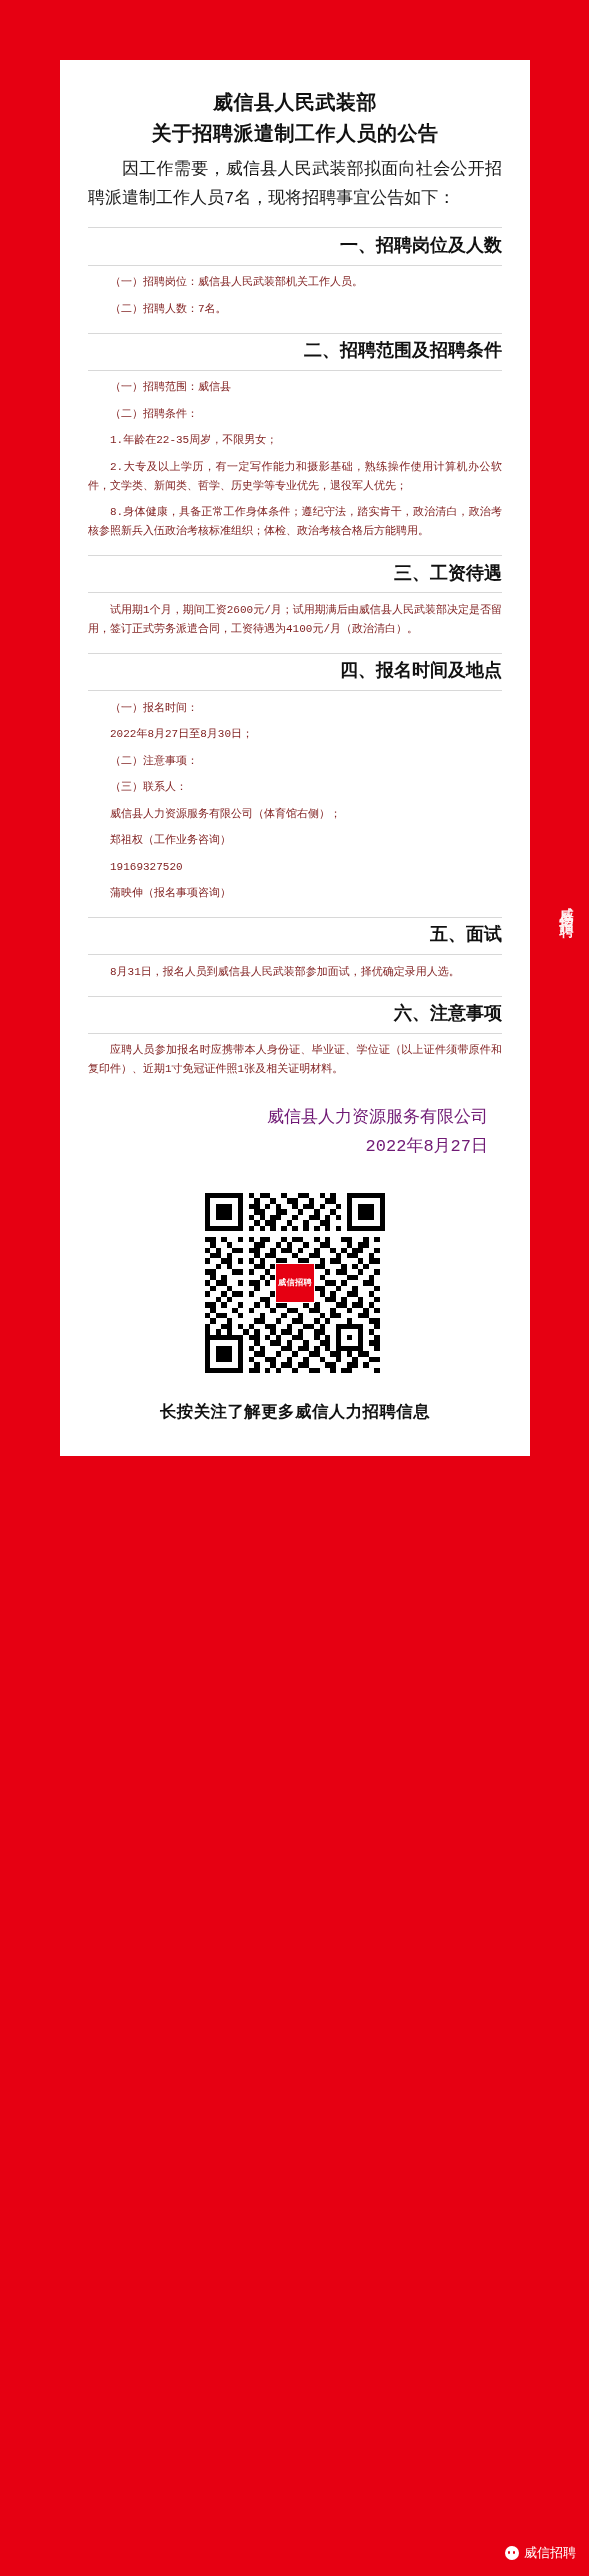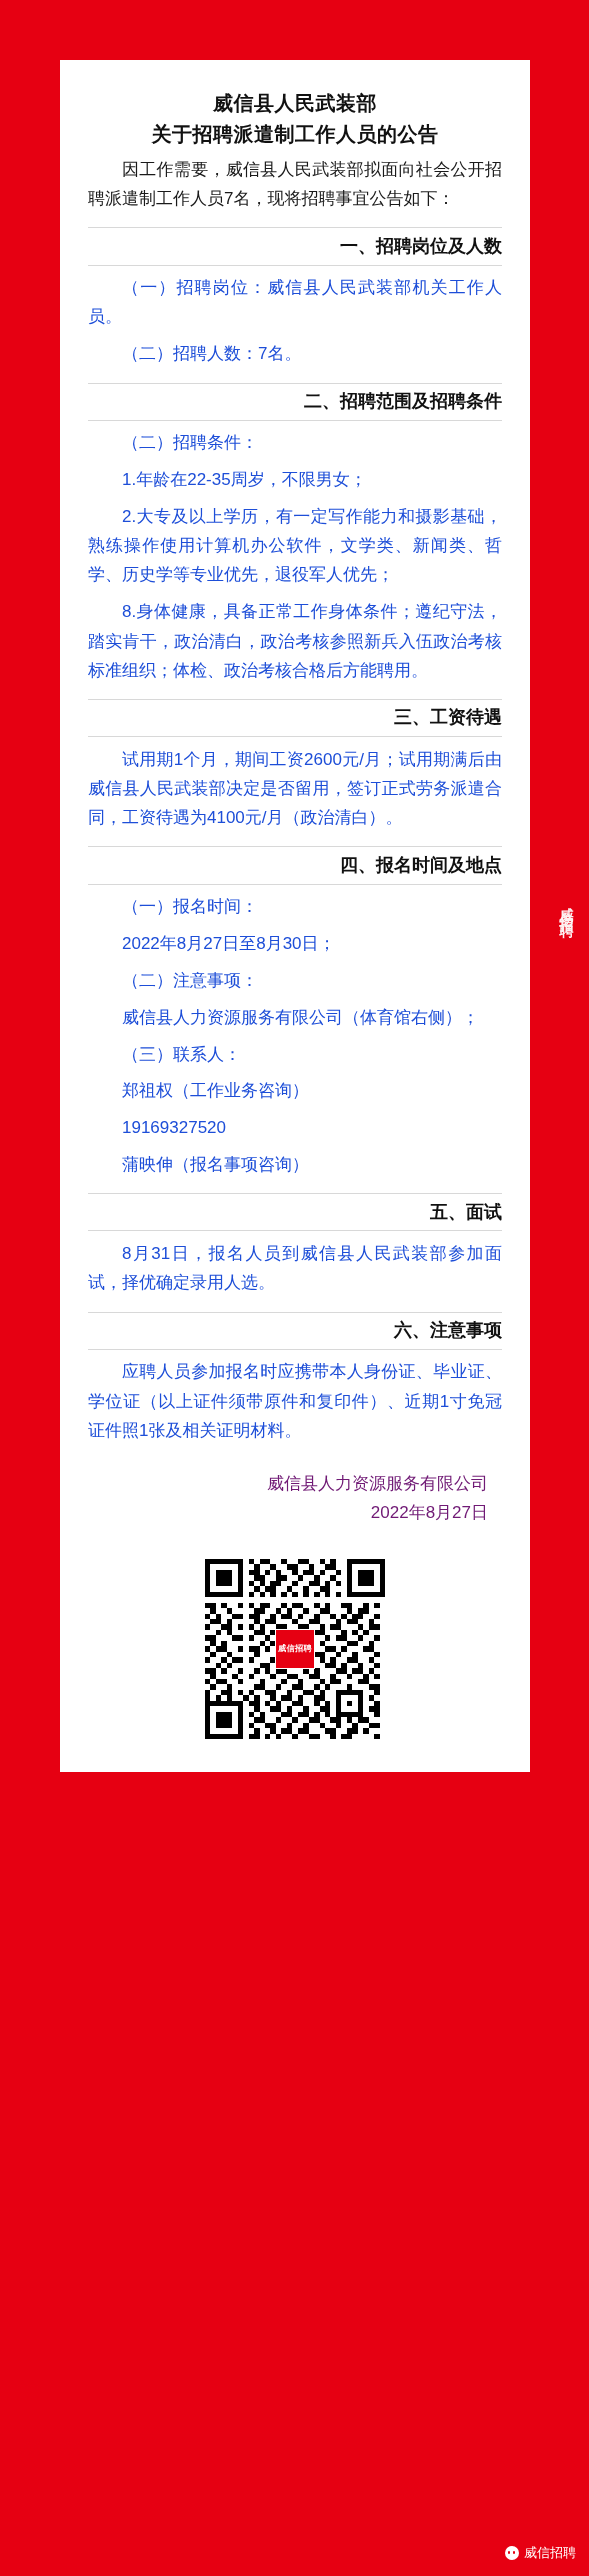--- a/index.html
+++ b/index.html
@@ -17,20 +17,21 @@
     min-height: 2576px;
     background: #e60012;
     box-sizing: border-box;
     padding: 60px 60px 0 60px;
   }
   .card {
     background: #ffffff;
     padding: 28px 28px 33px 28px;
     box-sizing: border-box;
     width: 470px;
+    font-family: Liberation Mono, monospace;
   }
   .doc-title {
     text-align: center;
     font-size: 20px;
     font-weight: bold;
     color: #111;
     line-height: 1.55;
     letter-spacing: 0.5px;
   }
   .doc-title .line2 {
@@ -52,23 +53,23 @@
     font-weight: bold;
     color: #111;
     margin: 14px 0 3.3px 0;
     border-top: 1.1px solid #d8d8d8;
     border-bottom: 1.1px solid #d8d8d8;
     padding: 5.5px 0 5.5px 0;
     line-height: 1.4;
     text-align: right;
   }
   .sub-para {
-    font-size: 17px;
+    font-size: 11px;
     line-height: 1.72;
-    color: #1d4ed8;
+    color: #7f1d1d;
     margin: 7.6px 0 0 0;
     text-indent: 2em;
     text-align: justify;
     text-justify: inter-ideograph;
   }
   .sub-para.no-indent {
     text-indent: 2em;
   }
   .sign {
     margin-top: 25px;
@@ -194,34 +195,35 @@
       <span class="line2">关于招聘派遣制工作人员的公告</span>
     </div>
 
     <p class="body-text indent">因工作需要，威信县人民武装部拟面向社会公开招聘派遣制工作人员7名，现将招聘事宜公告如下：</p>
 
     <div class="section-head">一、招聘岗位及人数</div>
     <p class="sub-para">（一）招聘岗位：威信县人民武装部机关工作人员。</p>
     <p class="sub-para">（二）招聘人数：7名。</p>
 
     <div class="section-head">二、招聘范围及招聘条件</div>
+    <p class="sub-para">（一）招聘范围：威信县</p>
     <p class="sub-para">（二）招聘条件：</p>
     <p class="sub-para">1.年龄在22-35周岁，不限男女；</p>
     <p class="sub-para">2.大专及以上学历，有一定写作能力和摄影基础，熟练操作使用计算机办公软件，文学类、新闻类、哲学、历史学等专业优先，退役军人优先；</p>
     <p class="sub-para">8.身体健康，具备正常工作身体条件；遵纪守法，踏实肯干，政治清白，政治考核参照新兵入伍政治考核标准组织；体检、政治考核合格后方能聘用。</p>
 
     <div class="section-head">三、工资待遇</div>
     <p class="sub-para">试用期1个月，期间工资2600元/月；试用期满后由威信县人民武装部决定是否留用，签订正式劳务派遣合同，工资待遇为4100元/月（政治清白）。</p>
 
     <div class="section-head">四、报名时间及地点</div>
     <p class="sub-para">（一）报名时间：</p>
     <p class="sub-para no-indent">2022年8月27日至8月30日；</p>
     <p class="sub-para">（二）注意事项：</p>
+    <p class="sub-para">（三）联系人：</p>
     <p class="sub-para no-indent">威信县人力资源服务有限公司（体育馆右侧）；</p>
-    <p class="sub-para">（三）联系人：</p>
     <p class="sub-para no-indent">郑祖权（工作业务咨询）</p>
     <p class="sub-para no-indent">19169327520</p>
     <p class="sub-para no-indent">蒲映伸（报名事项咨询）</p>
 
     <div class="section-head">五、面试</div>
     <p class="sub-para">8月31日，报名人员到威信县人民武装部参加面试，择优确定录用人选。</p>
 
     <div class="section-head">六、注意事项</div>
     <p class="sub-para">应聘人员参加报名时应携带本人身份证、毕业证、学位证（以上证件须带原件和复印件）、近期1寸免冠证件照1张及相关证明材料。</p>
 
@@ -538,20 +540,21 @@
             <rect x="25" y="32" width="2" height="1"></rect>
               <rect x="31" y="32" width="1" height="1"></rect>
           </g>
         </svg>
         <div class="qr-center">
           <div class="qr-center-inner">威信招聘</div>
         </div>
       </div>
     </div>
 
+    <div class="qr-caption">长按关注了解更多威信人力招聘信息</div>
 
   </div>
 
   <div class="footer">
     <div class="footer-badge">
       <span class="wechat-dot"></span>
       <span>威信招聘</span>
     </div>
   </div>
 

